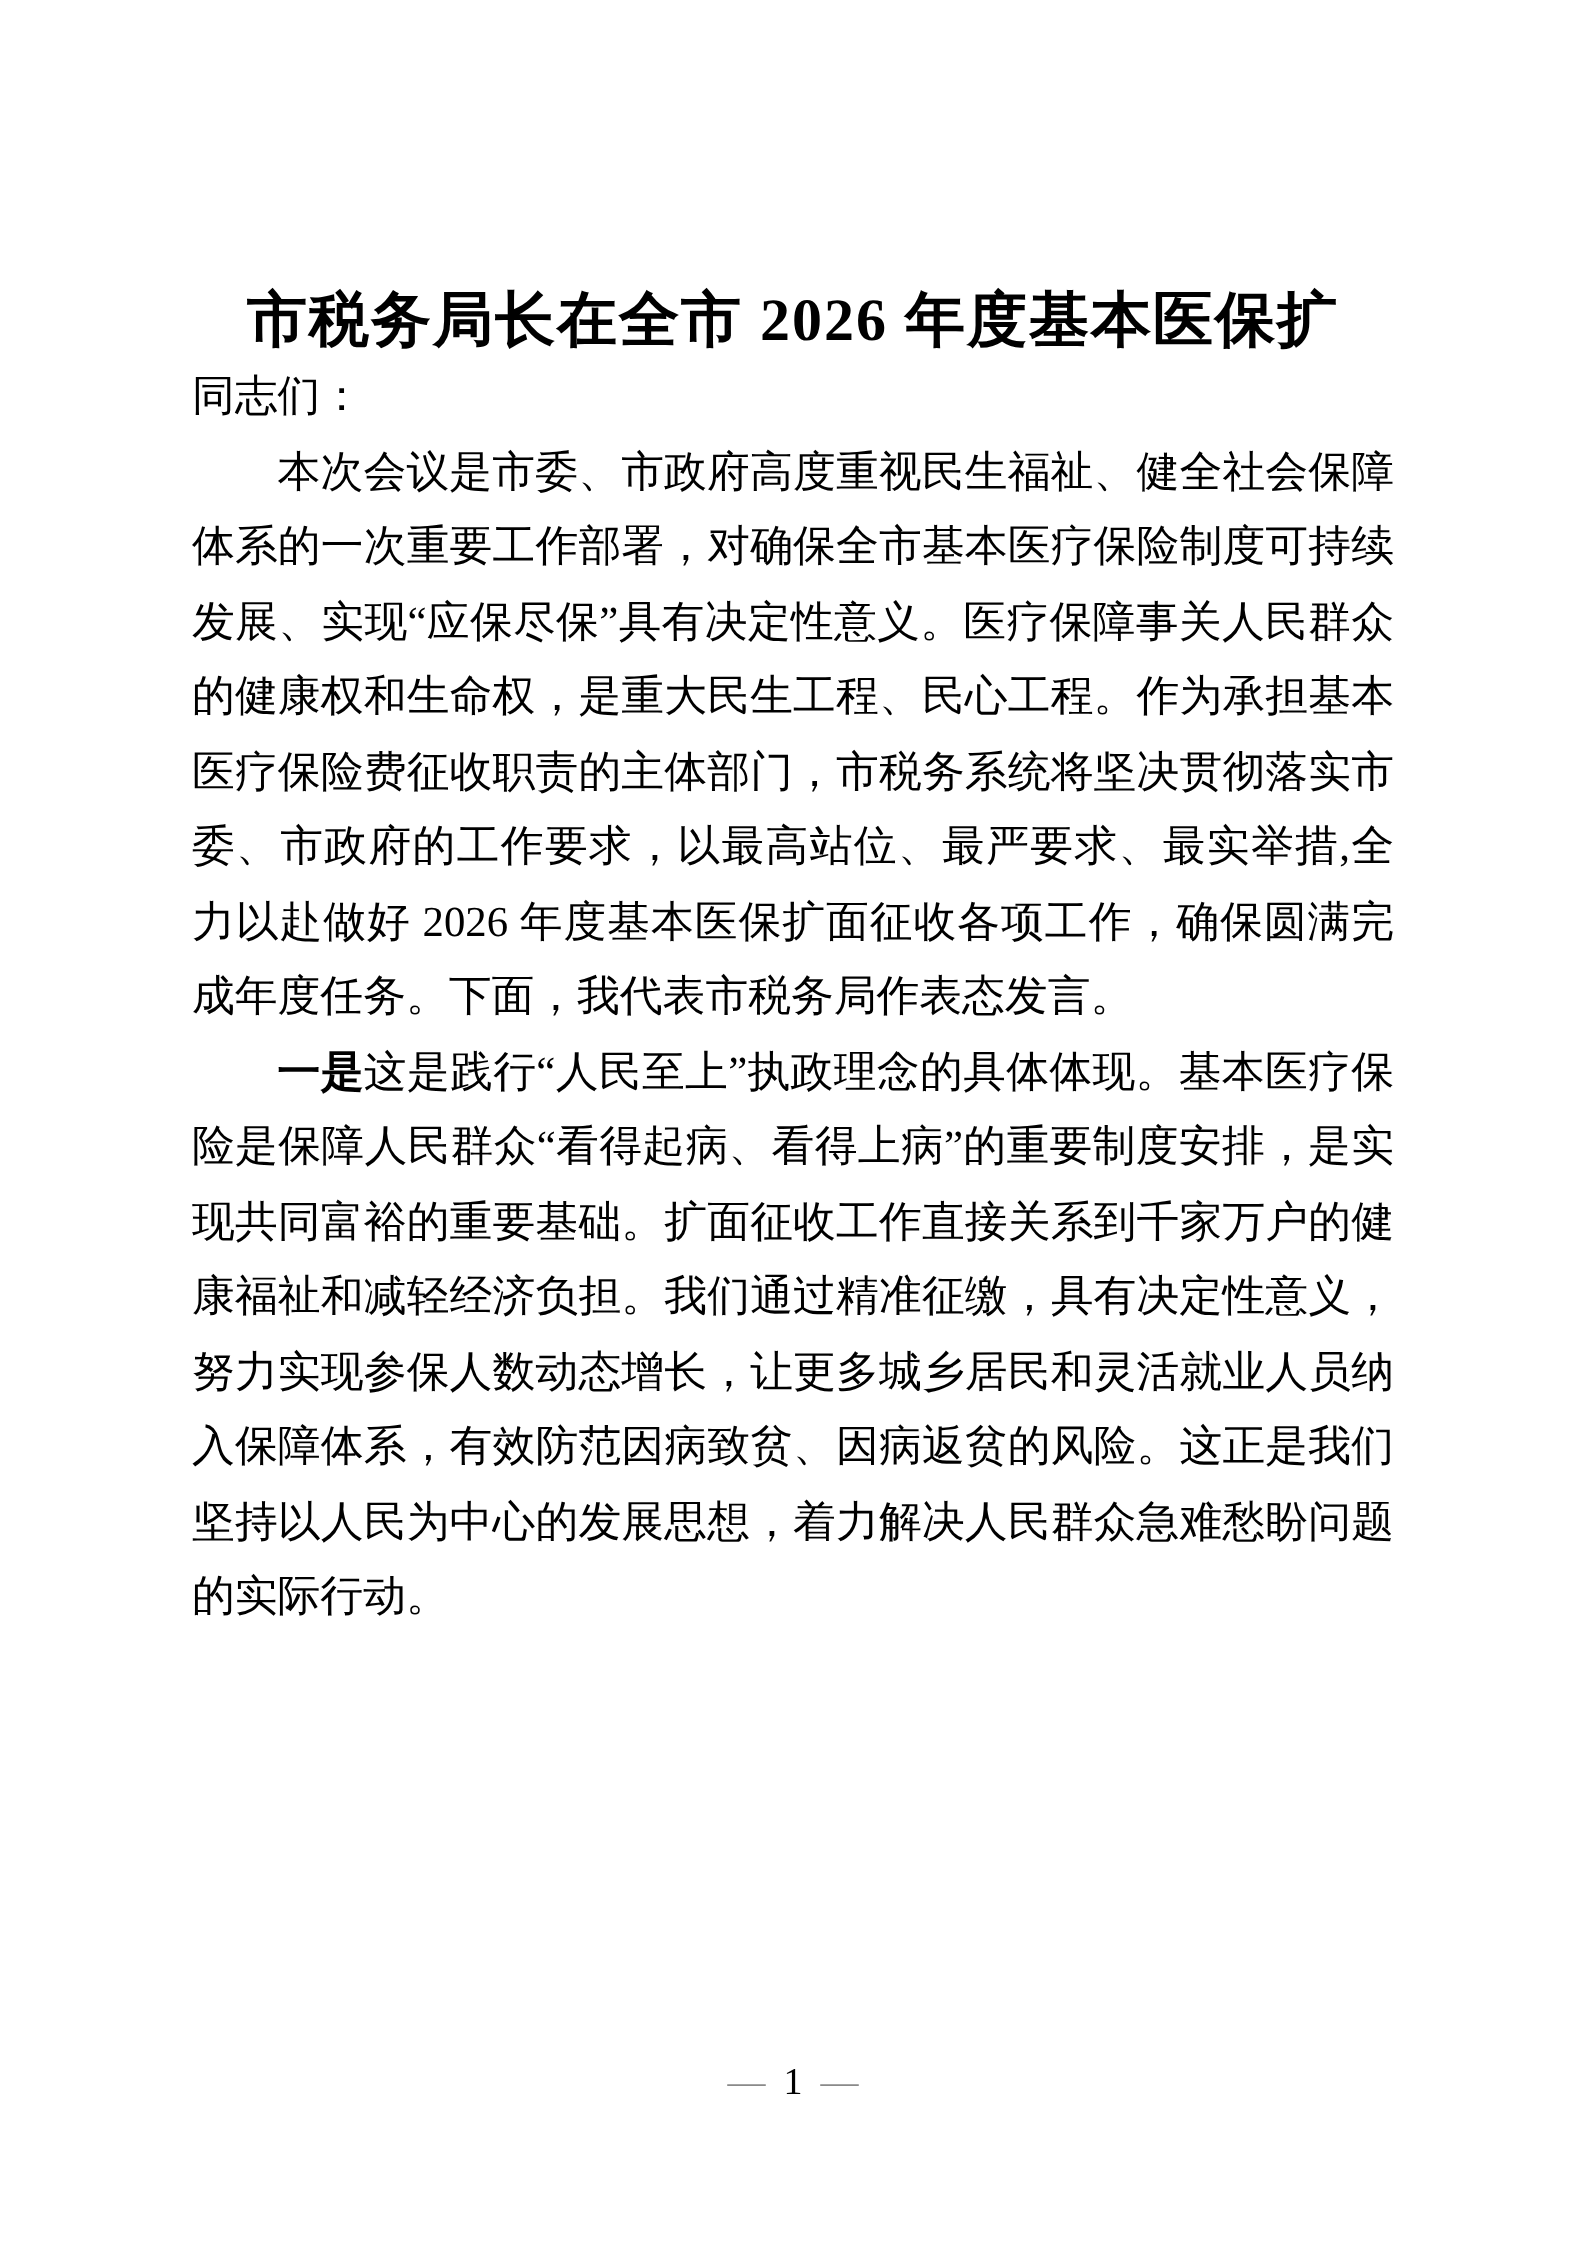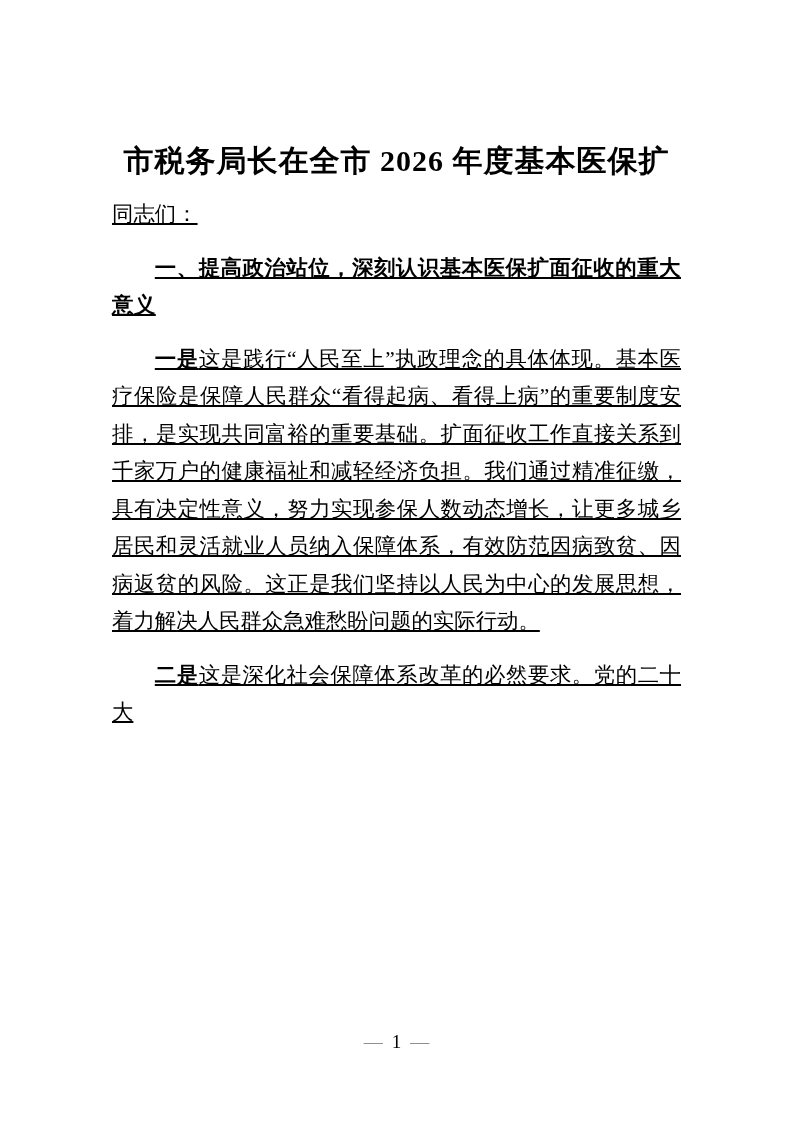--- a/index.html
+++ b/index.html
@@ -32,23 +32,22 @@
   }
   .body-text {
     font-size: 21.4px;
     line-height: 37.5px;
     text-align: justify;
   }
   .salutation {
     margin-top: 41px;
   }
   .para {
-    margin: 16px;
+    margin: 0;
     text-indent: 2em;
-    text-decoration: underline;
   }
   .heading {
     font-weight: 700;
     letter-spacing: 0.5px;
   }
   .lead {
     font-weight: 700;
   }
   .page-footer {
     position: absolute;
@@ -70,23 +69,22 @@
 <div class="page">
   <div class="content">
 
     <div class="doc-title">
       <div>市税务局长在全市 2026 年度基本医保扩</div>
     </div>
 
     <div class="body-text">
       <p class="para salutation" style="text-indent:0;">同志们：</p>
 
+      <p class="para">本次会议是市委、市政府高度重视民生福祉、健全社会保障体系的一次重要工作部署，对确保全市基本医疗保险制度可持续发展、实现“应保尽保”具有决定性意义。医疗保障事关人民群众的健康权和生命权，是重大民生工程、民心工程。作为承担基本医疗保险费征收职责的主体部门，市税务系统将坚决贯彻落实市委、市政府的工作要求，以最高站位、最严要求、最实举措,全力以赴做好 2026 年度基本医保扩面征收各项工作，确保圆满完成年度任务。下面，我代表市税务局作表态发言。</p>
 
-      <p class="para heading">一、提高政治站位，深刻认识基本医保扩面征收的重大意义</p>
 
       <p class="para"><span class="lead">一是</span><span>这是践行“人民至上”执政理念的具体体现。基本医疗保险是保障人民群众“看得起病、看得上病”的重要制度安排，是实现共同富裕的重要基础。扩面征收工作直接关系到千家万户的健康福祉和减轻经济负担。我们通过精准征缴，具有决定性意义，努力实现参保人数动态增长，让更多城乡居民和灵活就业人员纳入保障体系，有效防范因病致贫、因病返贫的风险。这正是我们坚持以人民为中心的发展思想，着力解决人民群众急难愁盼问题的实际行动。</span></p>
 
-      <p class="para"><span class="lead">二是</span><span>这是深化社会保障体系改革的必然要求。党的二十大</span></p>
     </div>
   </div>
 
   <div class="page-footer"><span class="dash">—</span><span>1</span><span class="dash">—</span></div>
 </div>
 
 </body></html>

